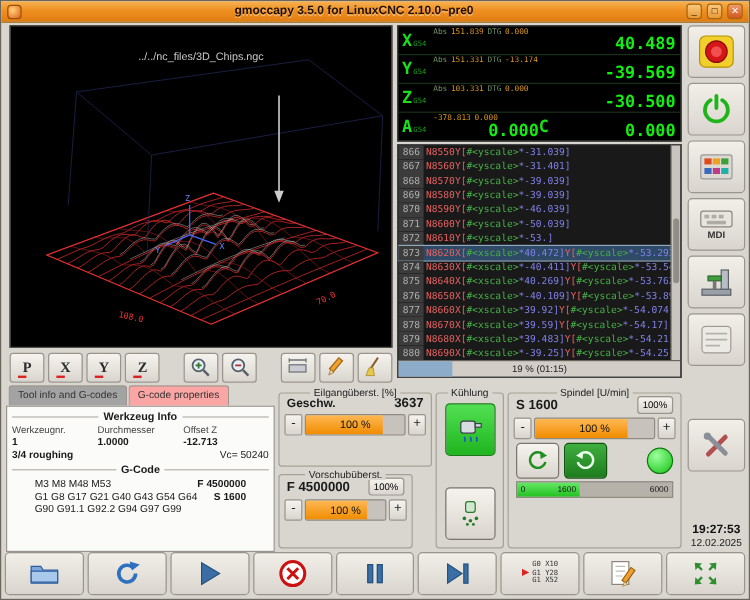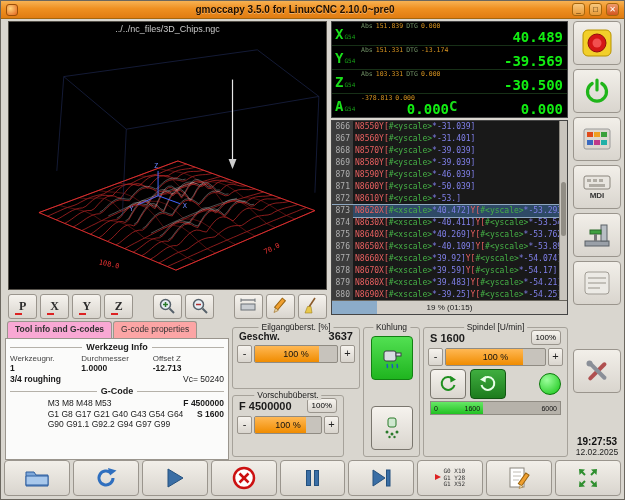--- a/index.html
+++ b/index.html
@@ -9,21 +9,21 @@
 
 .titlebar{position:absolute;top:0;left:0;right:0;height:18px;background:linear-gradient(180deg,#f7b254,#ef9021 45%,#e07c12);display:flex;align-items:center;gap:4px;padding:0 5px;border-bottom:1px solid #a5660d}
 .app-icon{width:12px;height:12px;border-radius:3px;background:radial-gradient(circle at 35% 35%,#ffd27a,#e2621b);border:1px solid #9c4f08;flex:none}
 .title-text{flex:1;text-align:center;font-size:10px;font-weight:bold;color:#201000;text-shadow:0 1px 0 rgba(255,255,255,.35);white-space:nowrap;overflow:hidden}
 .win-btn{width:13px;height:13px;border-radius:3px;display:flex;align-items:center;justify-content:center;font-size:8px;line-height:1;color:#3a2000;background:linear-gradient(#f8c87e,#e89a37);border:1px solid #a5660d;flex:none}
 .win-btn.close{background:linear-gradient(#f09a6a,#d2561e);color:#fff}
 
 
 .preview{position:absolute;left:7px;top:20px;width:319px;height:269px;background:#000;border:1px solid #55514a}
 .preview svg{position:absolute;inset:0;width:100%;height:100%}
-.filename{position:absolute;top:2px;left:0;right:0;text-align:center;color:#c8c8c8;font-size:9px;z-index:2}
+.filename{position:absolute;top:20px;left:0;right:0;text-align:center;color:#c8c8c8;font-size:9px;z-index:2}
 .ax-label{fill:#6a86ff;font-size:7px;font-family:"DejaVu Sans Mono",monospace}
 .dim-label{fill:#ee3333;font-size:7px;font-family:"DejaVu Sans Mono",monospace}
 
 
 .ptoolbar{position:absolute;left:7px;top:292px;width:319px;height:26px;display:flex;gap:3px;align-items:center}
 .pbtn{width:30px;height:25px;background:linear-gradient(#f6f3ee,#d9d5ce);border:1px solid #9a958d;border-radius:3px;display:flex;align-items:center;justify-content:center;position:relative}
 .pbtn .pl{font-size:12px;font-weight:bold;color:#2c2c2c;font-family:"Liberation Serif",serif}
 .pbtn .red-mark{position:absolute;left:6px;bottom:3px;width:7px;height:2px;background:#d22}
 .pt-gap{width:14px}
 
@@ -54,30 +54,30 @@
 .gc-scroll{position:absolute;right:0;top:0;bottom:14px;width:8px;background:#c9c5be;border-left:1px solid #8f8b83}
 .gc-thumb{position:absolute;left:1px;right:1px;top:34%;height:30%;background:#918d85;border-radius:3px}
 .gc-progress{position:absolute;left:0;right:0;bottom:0;height:14px;background:#d2cec7;border-top:1px solid #6a665e;font-family:"Liberation Sans",sans-serif}
 .gc-fill{position:absolute;left:0;top:0;bottom:0;background:#8cacc9}
 .gc-ptext{position:relative;text-align:center;font-size:8px;line-height:13px;color:#222}
 
 
 .tabs-panel{position:absolute;left:4px;top:320px;width:224px;height:139px}
 .tabbar{display:flex;height:17px;gap:1px;padding-left:2px}
 .tab{font-size:8.5px;padding:2px 7px;background:#fca5a5;border:1px solid #9a958d;border-bottom:none;border-radius:3px 3px 0 0;color:#333}
-.tab.active{background:#f9a8d4;font-weight:bold}
+.tab.active{background:#a3a3a3;font-weight:normal}
 .panel-body{background:#fbfbfa;border:1px solid #9a958d;height:122px;padding:1px 4px;overflow:hidden}
 .hr-title{display:flex;align-items:center;gap:4px;font-weight:bold;font-size:9px;margin:2px 0}
 .hr-title::before,.hr-title::after{content:"";flex:1;height:1px;background:#b5b1a9}
 .tcols{display:grid;grid-template-columns:1fr 1fr 1fr;font-size:8px;color:#444}
 .tcols span{text-align:left}
 .tvals{display:grid;grid-template-columns:1fr 1fr 1fr;font-size:8.5px;font-weight:bold}
 .trow{display:flex;justify-content:space-between;font-size:8.5px;margin-top:1px}
 .trow .b{font-weight:bold}
-.gc-lines{display:flex;justify-content:flex-end;font-size:8.5px;line-height:10.5px}
+.gc-lines{display:flex;justify-content:center;font-size:8.5px;line-height:10.5px}
 .gc-lines .rcol{text-align:right;font-weight:bold}
 
 
 .frame{position:absolute;border:1px solid #a6a29a;border-radius:3px;background:#d9d6cf}
 .frame-label{position:absolute;top:-6px;left:50%;transform:translateX(-50%);background:#d9d6cf;padding:0 3px;font-size:8.5px;white-space:nowrap;color:#222}
 .slider-row{display:flex;gap:2px;align-items:center;margin:3px 4px}
 .sl-btn{width:15px;height:18px;background:linear-gradient(#f6f3ee,#d9d5ce);border:1px solid #9a958d;border-radius:2px;font-size:11px;line-height:15px;text-align:center;color:#222;flex:none}
 .trough{flex:1;height:18px;background:#c7c3bc;border:1px solid #8f8b83;position:relative;border-radius:2px;overflow:hidden}
 .fill{position:absolute;left:0;top:0;bottom:0;background:linear-gradient(#ffb854,#f08c00)}
 .sl-text{position:relative;text-align:center;font-size:9px;line-height:16px;color:#111}

